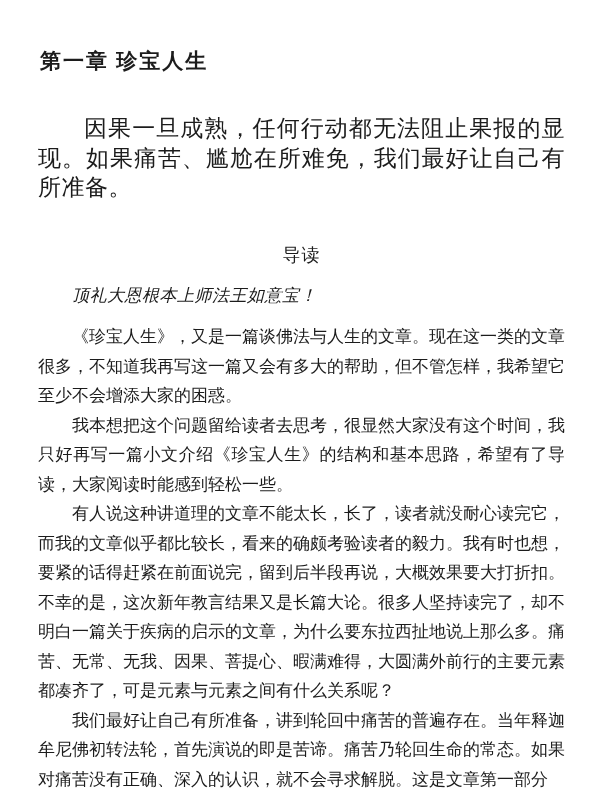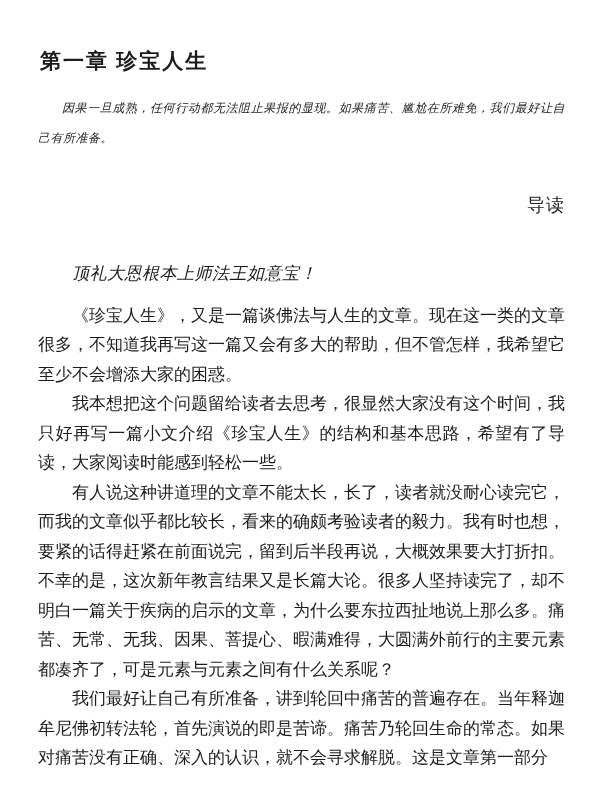--- a/index.html
+++ b/index.html
@@ -22,38 +22,37 @@
     background: #ffffff;
   }
   .chapter-title {
     font-size: 21px;
     font-weight: 600;
     letter-spacing: 2px;
     line-height: 26px;
     margin: 0 0 0 2px;
   }
   .epigraph {
-    margin: 20px 0 0 0;
-    font-size: 12px;
+    margin: 40px 0 0 0;
+    font-size: 23px;
     line-height: 29.5px;
     text-indent: 2em;
     text-align: justify;
-    font-style: italic;
     letter-spacing: 0.5px;
   }
   .section-heading {
     margin: 40px 0 0 0;
-    text-align: right;
+    text-align: center;
     font-size: 18px;
     font-weight: 500;
     letter-spacing: 1px;
     line-height: 24px;
   }
   .salutation {
-    margin: 42px 0 0 0;
+    margin: 14px 0 0 0;
     font-size: 17px;
     line-height: 29.5px;
     text-indent: 2em;
     font-style: italic;
     letter-spacing: 0.5px;
   }
   .body-paragraphs {
     margin-top: 12px;
   }
   .body-paragraphs p {

